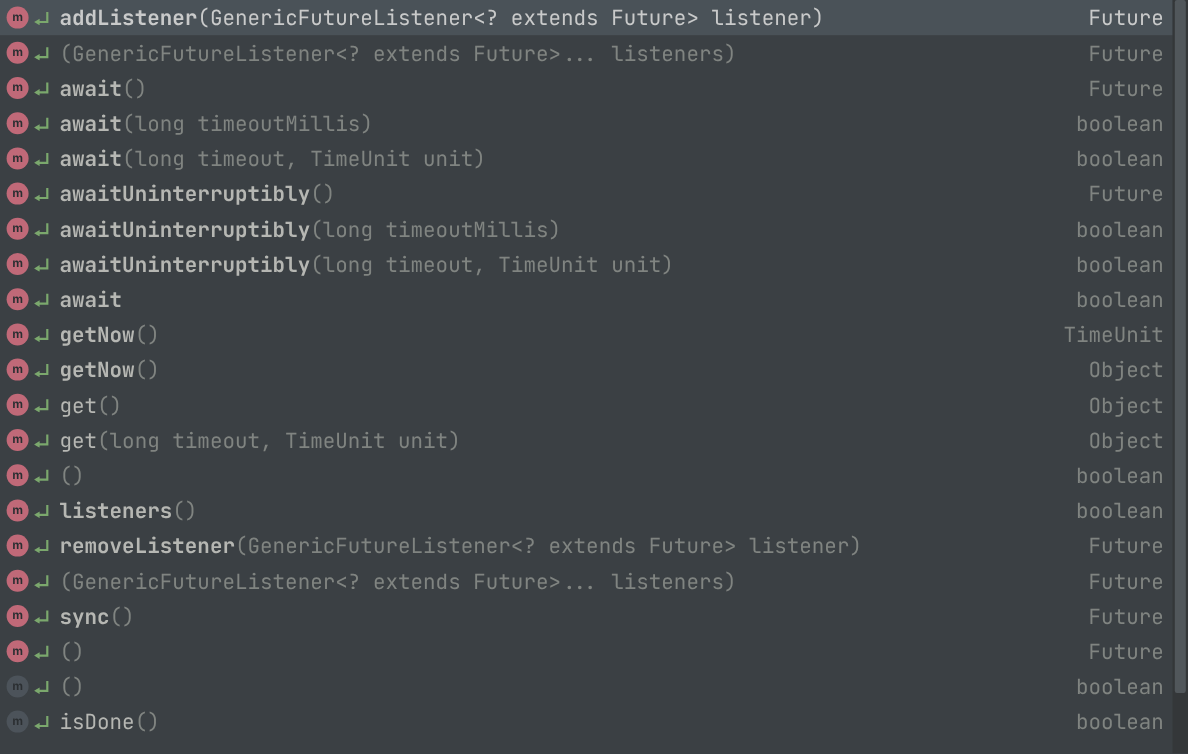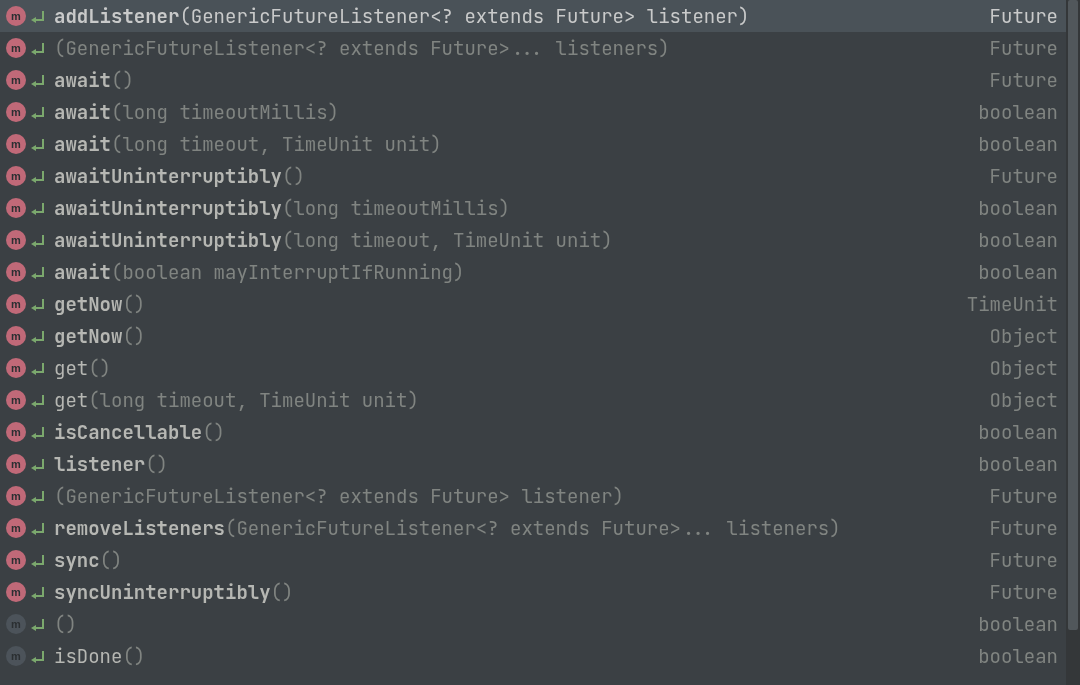--- a/index.html
+++ b/index.html
@@ -220,21 +220,20 @@
       <span class="badge badge-pink">
         <span class="badge-letter">m</span>
       </span>
       <span class="arrow-icon">
         <svg width="16" height="14" viewBox="0 0 16 14">
           <path d="M4 11 L14 11 L14 2" fill="none" stroke="#7ba86d" stroke-width="2"></path>
           <path d="M2 11 L7 8 L7 14 Z" fill="#7ba86d"></path>
         </svg>
       </span>
       <span class="method-name bold">await</span>
-      <span class="params">(boolean mayInterruptIfRunning)</span>
       <span class="spacer"></span>
       <span class="return-type">boolean</span>
     </div>
     <div class="row">
       <span class="badge badge-pink">
         <span class="badge-letter">m</span>
       </span>
       <span class="arrow-icon">
         <svg width="16" height="14" viewBox="0 0 16 14">
           <path d="M4 11 L14 11 L14 2" fill="none" stroke="#7ba86d" stroke-width="2"></path>
@@ -294,65 +293,64 @@
     <div class="row">
       <span class="badge badge-pink">
         <span class="badge-letter">m</span>
       </span>
       <span class="arrow-icon">
         <svg width="16" height="14" viewBox="0 0 16 14">
           <path d="M4 11 L14 11 L14 2" fill="none" stroke="#7ba86d" stroke-width="2"></path>
           <path d="M2 11 L7 8 L7 14 Z" fill="#7ba86d"></path>
         </svg>
       </span>
-      <span class="method-name bold">isCancellable</span>
-      <span class="params">()</span>
-      <span class="spacer"></span>
-      <span class="return-type">boolean</span>
-    </div>
-    <div class="row">
-      <span class="badge badge-pink">
-        <span class="badge-letter">m</span>
-      </span>
-      <span class="arrow-icon">
-        <svg width="16" height="14" viewBox="0 0 16 14">
-          <path d="M4 11 L14 11 L14 2" fill="none" stroke="#7ba86d" stroke-width="2"></path>
-          <path d="M2 11 L7 8 L7 14 Z" fill="#7ba86d"></path>
-        </svg>
-      </span>
-      <span class="method-name bold">listener</span>
-      <span class="params">()</span>
-      <span class="spacer"></span>
-      <span class="return-type">boolean</span>
-    </div>
-    <div class="row">
-      <span class="badge badge-pink">
-        <span class="badge-letter">m</span>
-      </span>
-      <span class="arrow-icon">
-        <svg width="16" height="14" viewBox="0 0 16 14">
-          <path d="M4 11 L14 11 L14 2" fill="none" stroke="#7ba86d" stroke-width="2"></path>
-          <path d="M2 11 L7 8 L7 14 Z" fill="#7ba86d"></path>
-        </svg>
-      </span>
+      <span class="params">()</span>
+      <span class="spacer"></span>
+      <span class="return-type">boolean</span>
+    </div>
+    <div class="row">
+      <span class="badge badge-pink">
+        <span class="badge-letter">m</span>
+      </span>
+      <span class="arrow-icon">
+        <svg width="16" height="14" viewBox="0 0 16 14">
+          <path d="M4 11 L14 11 L14 2" fill="none" stroke="#7ba86d" stroke-width="2"></path>
+          <path d="M2 11 L7 8 L7 14 Z" fill="#7ba86d"></path>
+        </svg>
+      </span>
+      <span class="method-name bold">listeners</span>
+      <span class="params">()</span>
+      <span class="spacer"></span>
+      <span class="return-type">boolean</span>
+    </div>
+    <div class="row">
+      <span class="badge badge-pink">
+        <span class="badge-letter">m</span>
+      </span>
+      <span class="arrow-icon">
+        <svg width="16" height="14" viewBox="0 0 16 14">
+          <path d="M4 11 L14 11 L14 2" fill="none" stroke="#7ba86d" stroke-width="2"></path>
+          <path d="M2 11 L7 8 L7 14 Z" fill="#7ba86d"></path>
+        </svg>
+      </span>
+      <span class="method-name bold">removeListener</span>
       <span class="params">(GenericFutureListener&lt;? extends Future&gt; listener)</span>
       <span class="spacer"></span>
       <span class="return-type">Future</span>
     </div>
     <div class="row">
       <span class="badge badge-pink">
         <span class="badge-letter">m</span>
       </span>
       <span class="arrow-icon">
         <svg width="16" height="14" viewBox="0 0 16 14">
           <path d="M4 11 L14 11 L14 2" fill="none" stroke="#7ba86d" stroke-width="2"></path>
           <path d="M2 11 L7 8 L7 14 Z" fill="#7ba86d"></path>
         </svg>
       </span>
-      <span class="method-name bold">removeListeners</span>
       <span class="params">(GenericFutureListener&lt;? extends Future&gt;... listeners)</span>
       <span class="spacer"></span>
       <span class="return-type">Future</span>
     </div>
     <div class="row">
       <span class="badge badge-pink">
         <span class="badge-letter">m</span>
       </span>
       <span class="arrow-icon">
         <svg width="16" height="14" viewBox="0 0 16 14">
@@ -368,21 +366,20 @@
     <div class="row">
       <span class="badge badge-pink">
         <span class="badge-letter">m</span>
       </span>
       <span class="arrow-icon">
         <svg width="16" height="14" viewBox="0 0 16 14">
           <path d="M4 11 L14 11 L14 2" fill="none" stroke="#7ba86d" stroke-width="2"></path>
           <path d="M2 11 L7 8 L7 14 Z" fill="#7ba86d"></path>
         </svg>
       </span>
-      <span class="method-name bold">syncUninterruptibly</span>
       <span class="params">()</span>
       <span class="spacer"></span>
       <span class="return-type">Future</span>
     </div>
     <div class="row">
       <span class="badge badge-dark">
         <span class="badge-letter">m</span>
       </span>
       <span class="arrow-icon">
         <svg width="16" height="14" viewBox="0 0 16 14">

